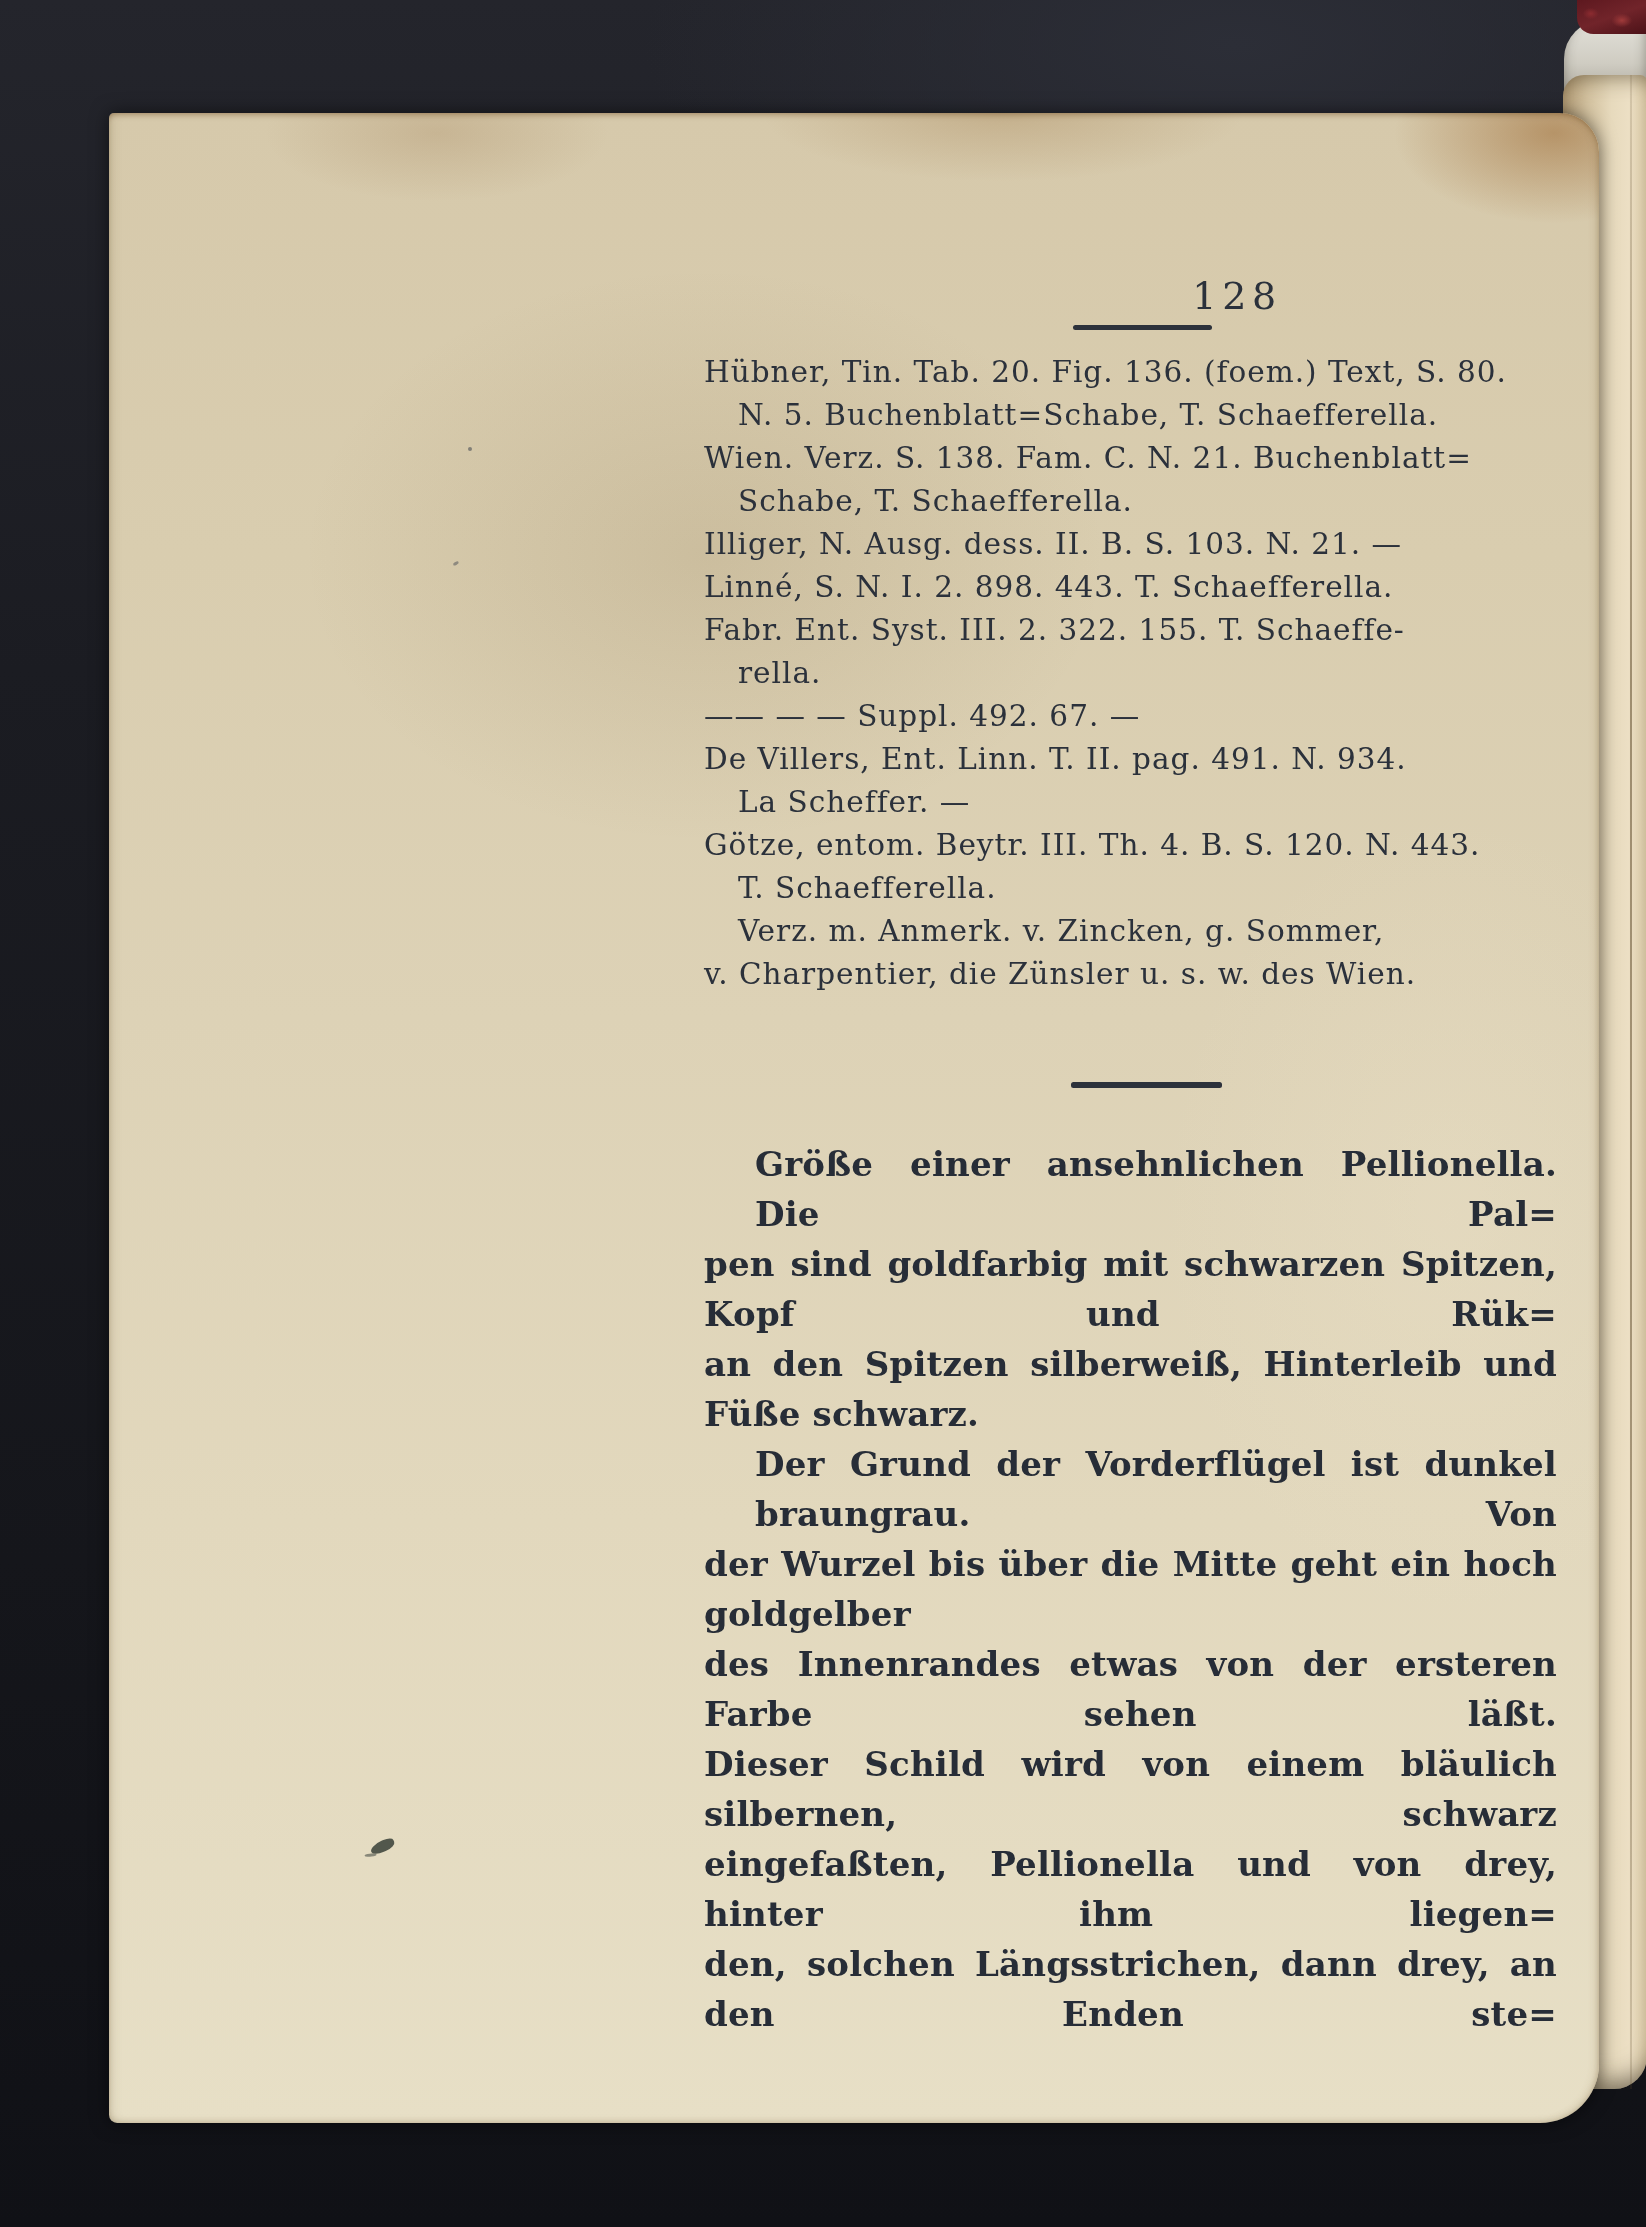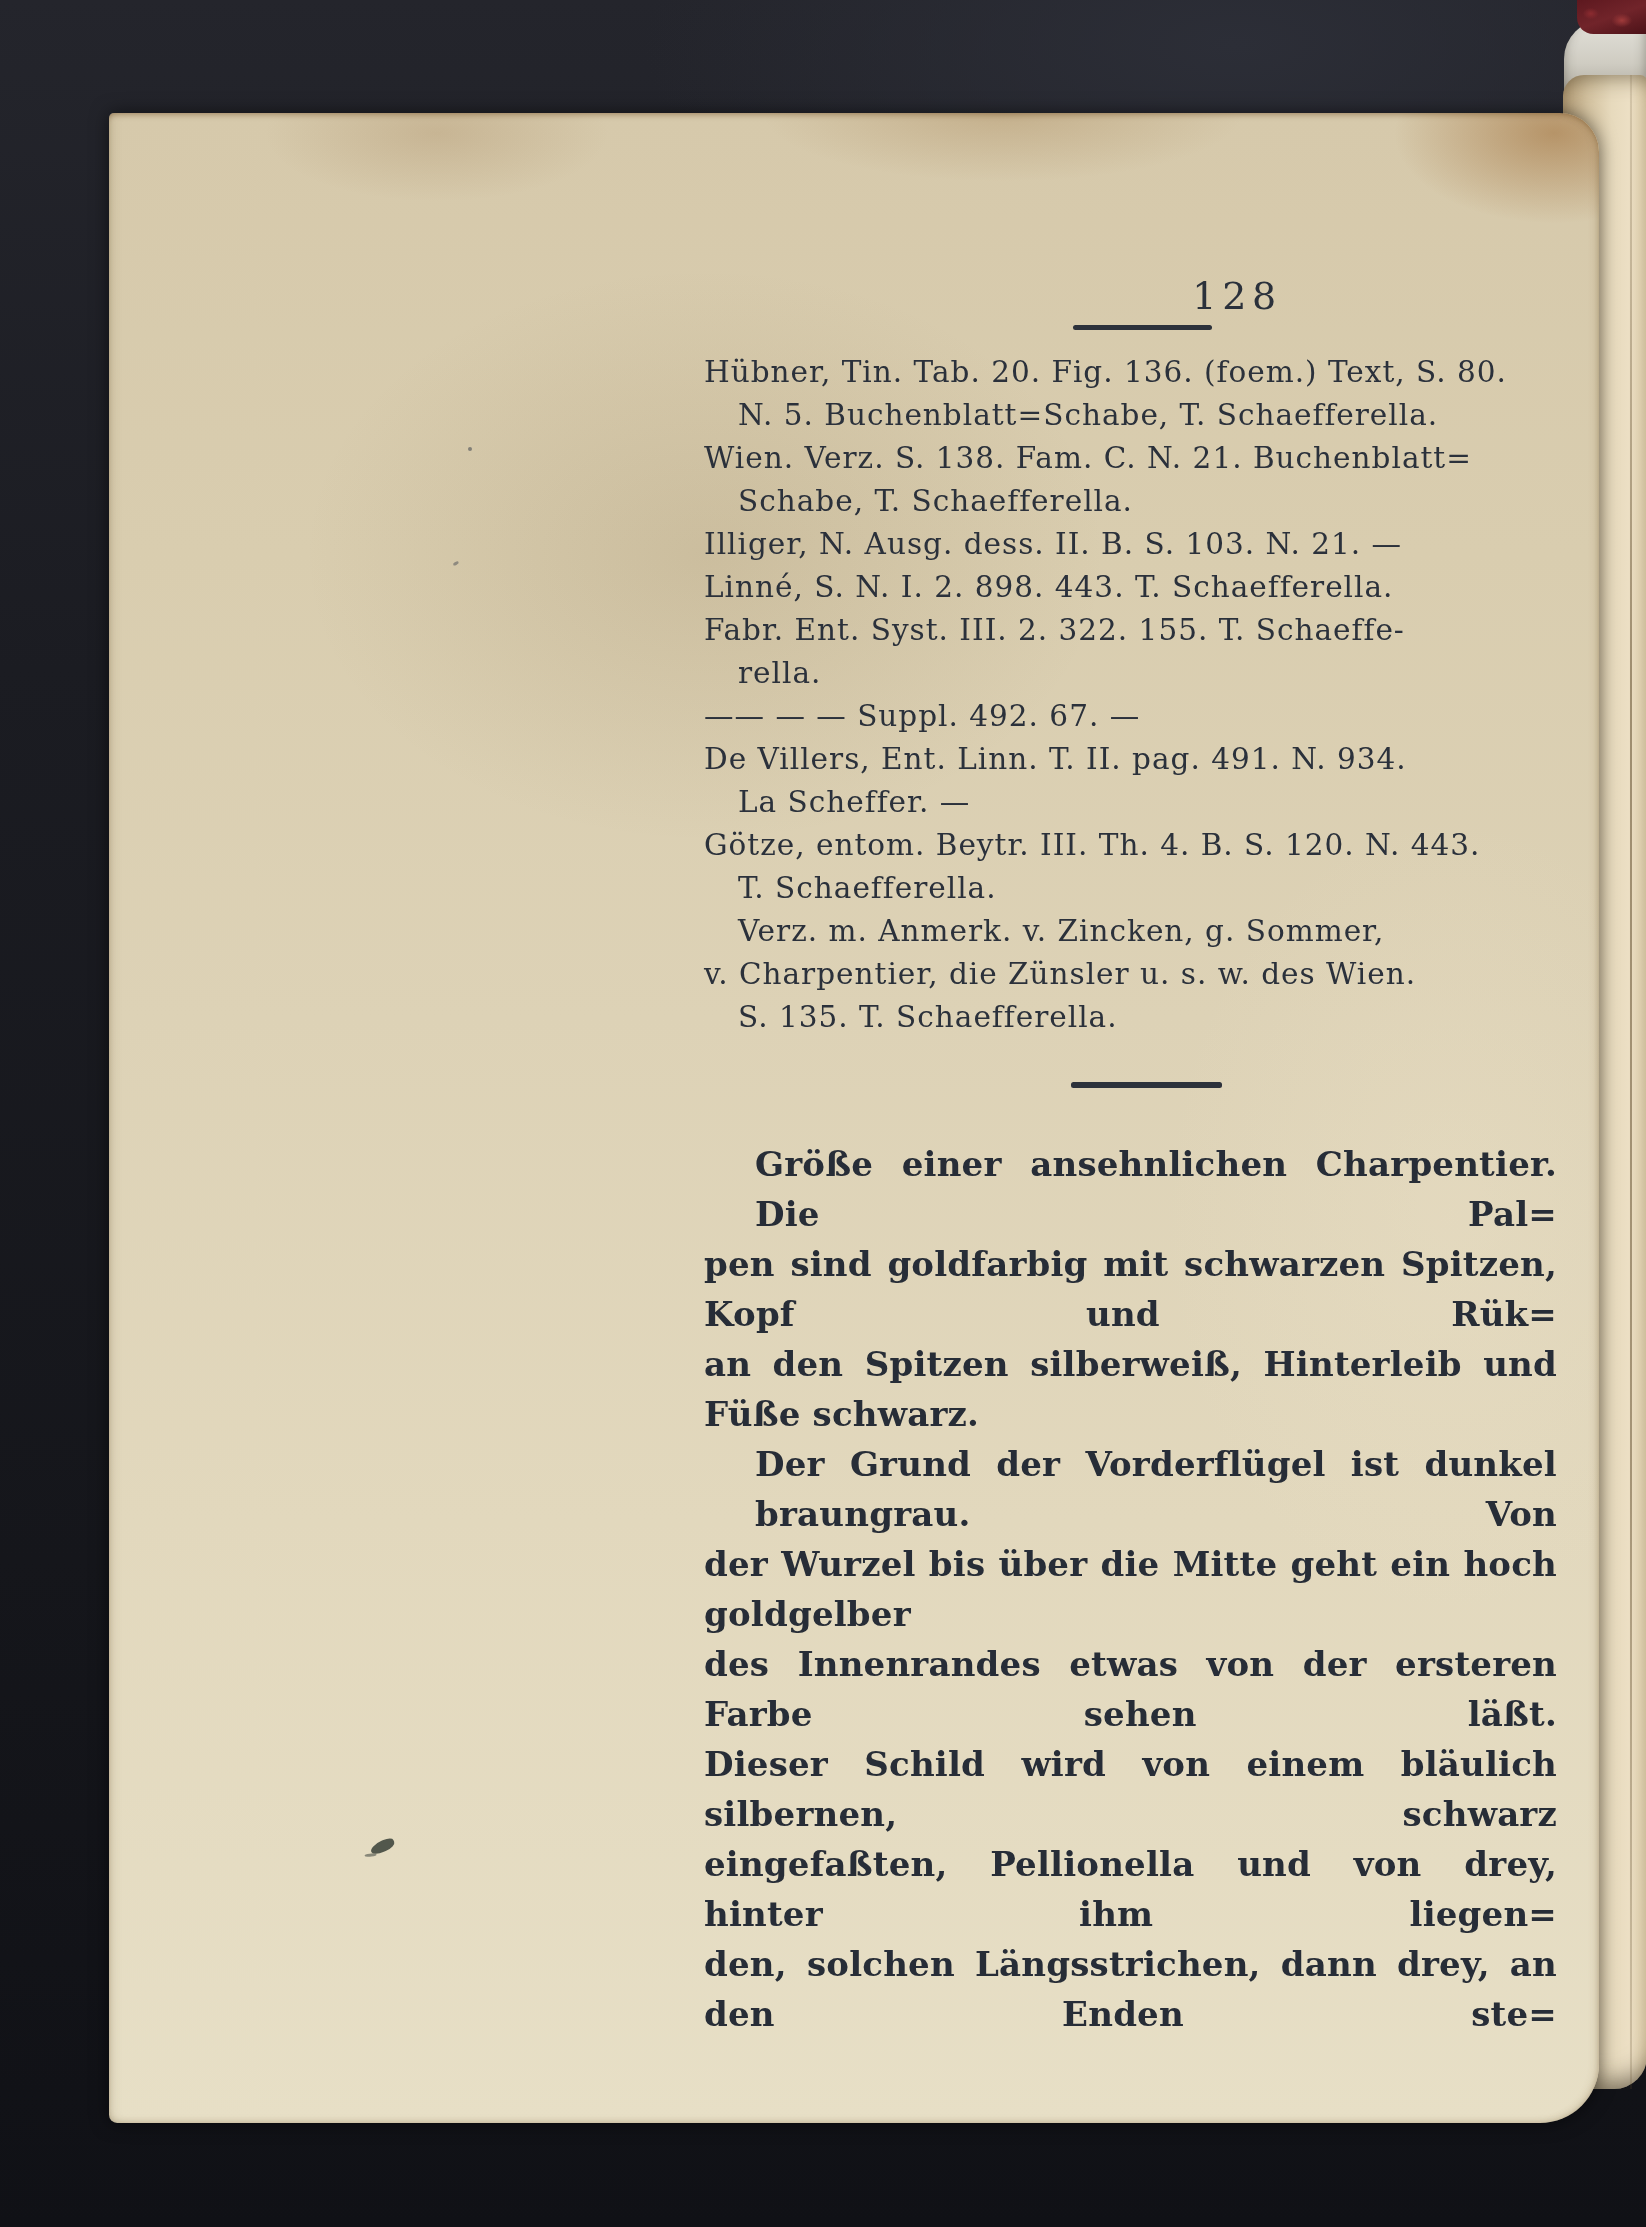--- a/index.html
+++ b/index.html
@@ -118,28 +118,27 @@
       <div class="ref-line">Linné, S. N. I. 2. 898. 443. T. Schaefferella.</div>
       <div class="ref-line">Fabr. Ent. Syst. III. 2. 322. 155. T. Schaeffe-</div>
       <div class="ref-line ref-indent">rella.</div>
       <div class="ref-line">—— — — Suppl. 492. 67. —</div>
       <div class="ref-line">De Villers, Ent. Linn. T. II. pag. 491. N. 934.</div>
       <div class="ref-line ref-indent">La Scheffer. —</div>
       <div class="ref-line">Götze, entom. Beytr. III. Th. 4. B. S. 120. N. 443.</div>
       <div class="ref-line ref-indent">T. Schaefferella.</div>
       <div class="ref-line ref-indent">Verz. m. Anmerk. v. Zincken, g. Sommer,</div>
       <div class="ref-line">v. Charpentier, die Zünsler u. s. w. des Wien.</div>
-      <div class="ref-line ref-indent">S. 135. T. Schaefferella.</div>
     </div>
 
   <div class="divider"></div>
 
   <div class="bodytext">
       <div class="para">
-        <div class="body-line first">Größe einer ansehnlichen Charpentier. Die Pal=</div>
+        <div class="body-line first">Größe einer ansehnlichen Pellionella. Die Pal=</div>
         <div class="body-line">pen sind goldfarbig mit schwarzen Spitzen, Kopf und Rük=</div>
         <div class="body-line last">an den Spitzen silberweiß, Hinterleib und Füße schwarz.</div>
       </div>
       <div class="para">
         <div class="body-line first">Der Grund der Vorderflügel ist dunkel braungrau. Von</div>
         <div class="body-line">der Wurzel bis über die Mitte geht ein hoch goldgelber</div>
         <div class="body-line">des Innenrandes etwas von der ersteren Farbe sehen läßt.</div>
         <div class="body-line">Dieser Schild wird von einem bläulich silbernen, schwarz</div>
         <div class="body-line">eingefaßten, Pellionella und von drey, hinter ihm liegen=</div>
         <div class="body-line">den, solchen Längsstrichen, dann drey, an den Enden ste=</div>

